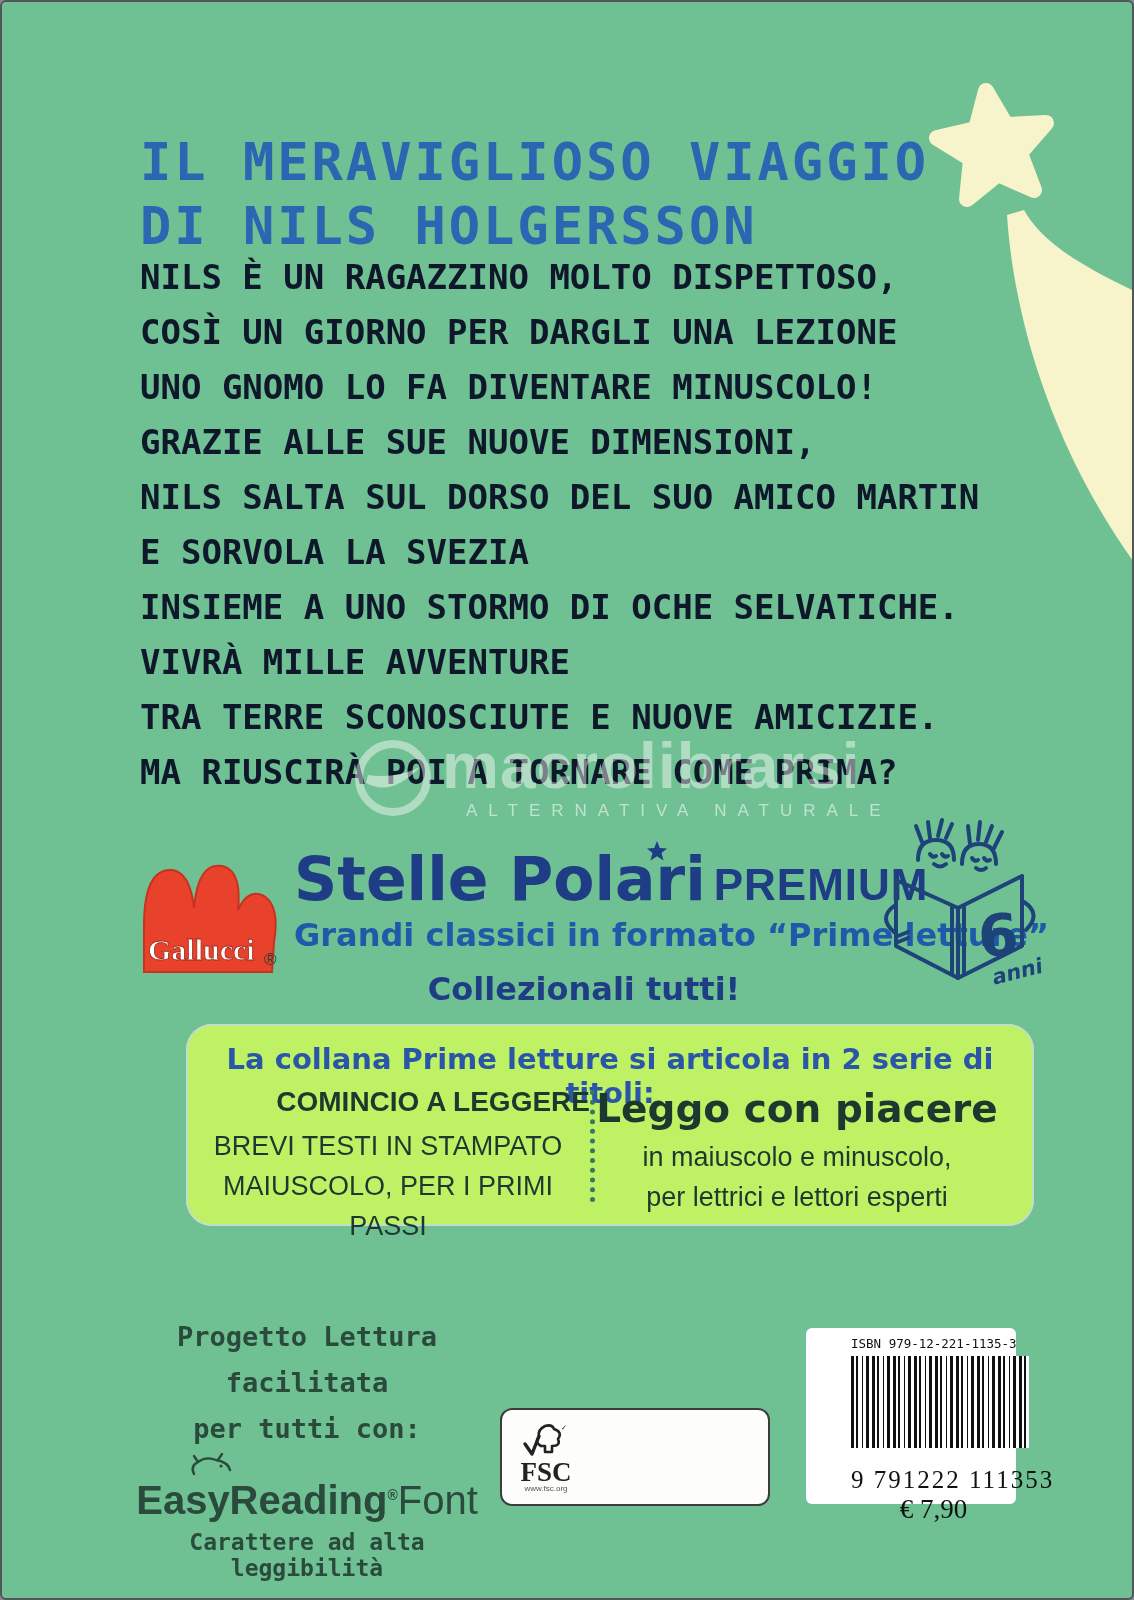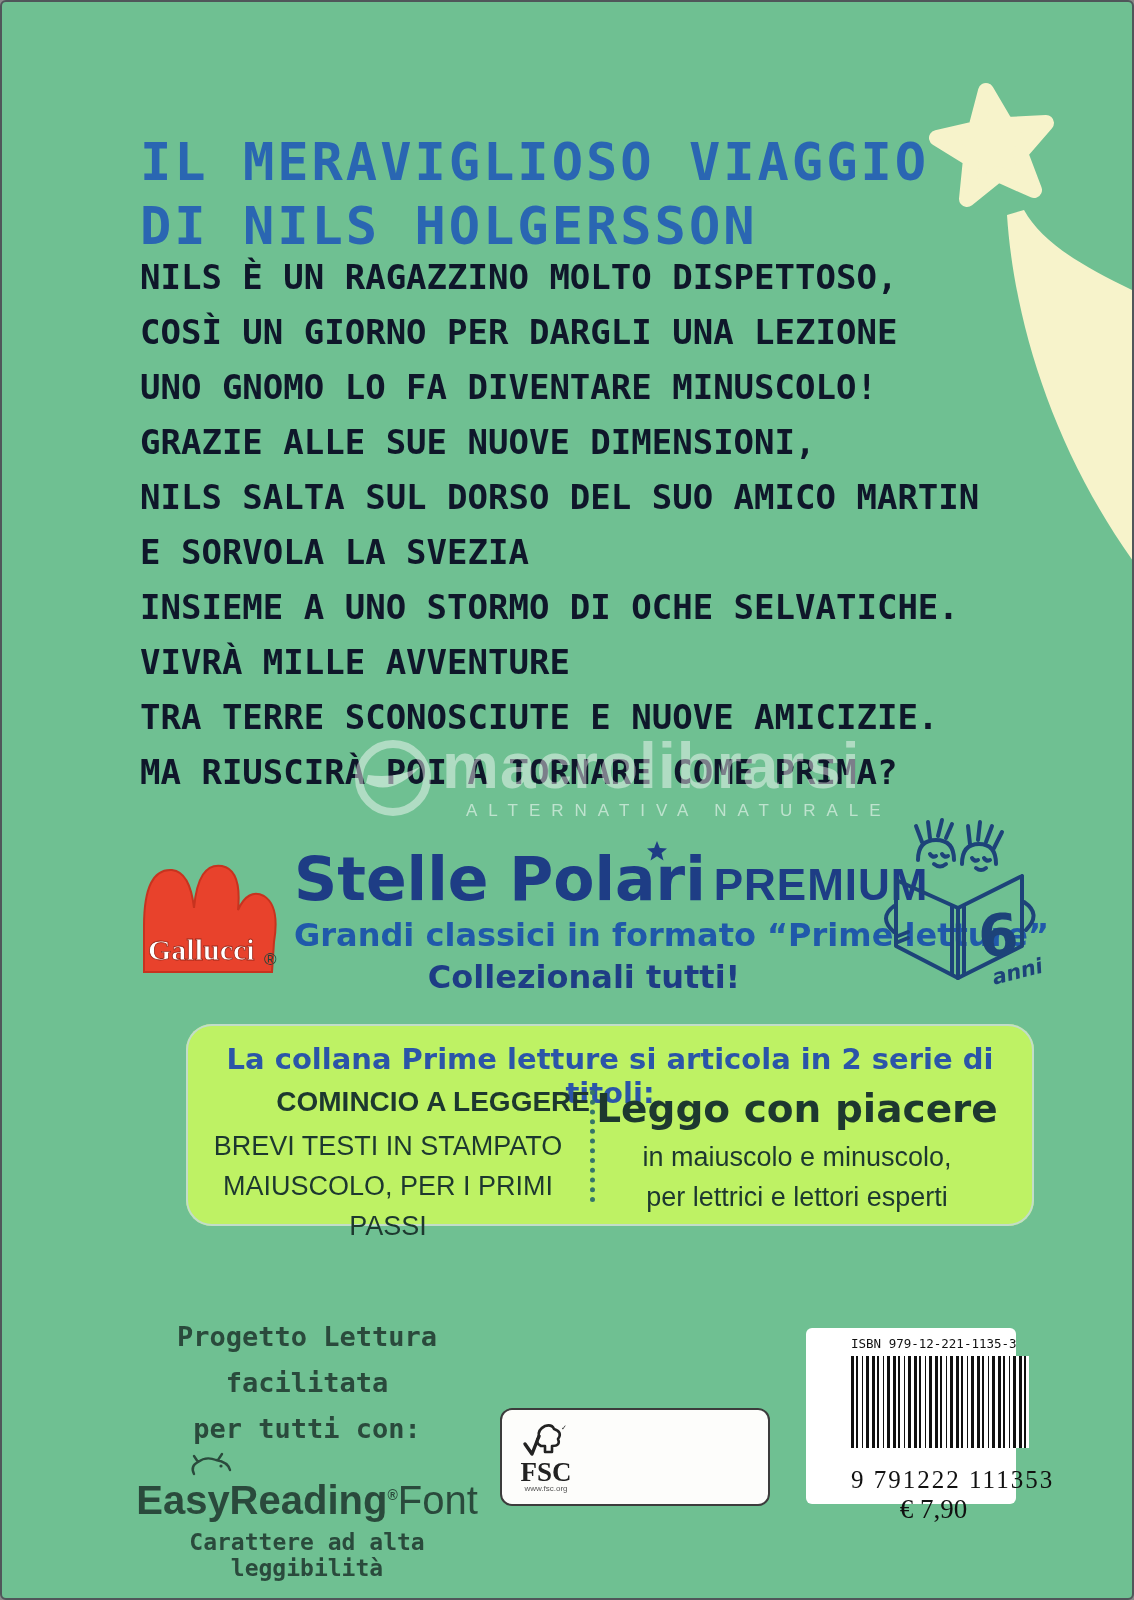--- a/index.html
+++ b/index.html
@@ -46,21 +46,21 @@
     position:relative; white-space:nowrap; color:#1e3d85; font-weight:700;
     font-size:60px; letter-spacing:0px; font-family:"DejaVu Sans", sans-serif;
   }
   .series-title .premium{font-size:44px; font-weight:700; letter-spacing:1px; margin-left:8px; font-family:"Liberation Sans", sans-serif;}
   .polari-star{position:absolute; top:-4px; right:206px; width:22px; height:22px;}
   .series-sub{
     margin-top:2px; color:#2059aa; font-weight:700; font-size:32px;
     font-family:"DejaVu Sans", sans-serif; white-space:nowrap;
   }
   .series-cta{
-    margin-top:4px; color:#1e3d85; font-weight:700; font-size:32px;
+    margin-top:16px; color:#1e3d85; font-weight:700; font-size:32px;
     font-family:"DejaVu Sans", sans-serif;
   }
   .kids-art{position:absolute; left:872px; top:812px; width:172px; height:172px;}
   
   .series-box{
     position:absolute; left:184px; top:1022px; width:848px; height:202px;
     background:#bef264; border-radius:26px; box-shadow:inset 0 0 0 2px #c2ddc9;
   }
   .box-heading{
     margin-top:18px; text-align:center; color:#2b55a8; font-weight:700;

